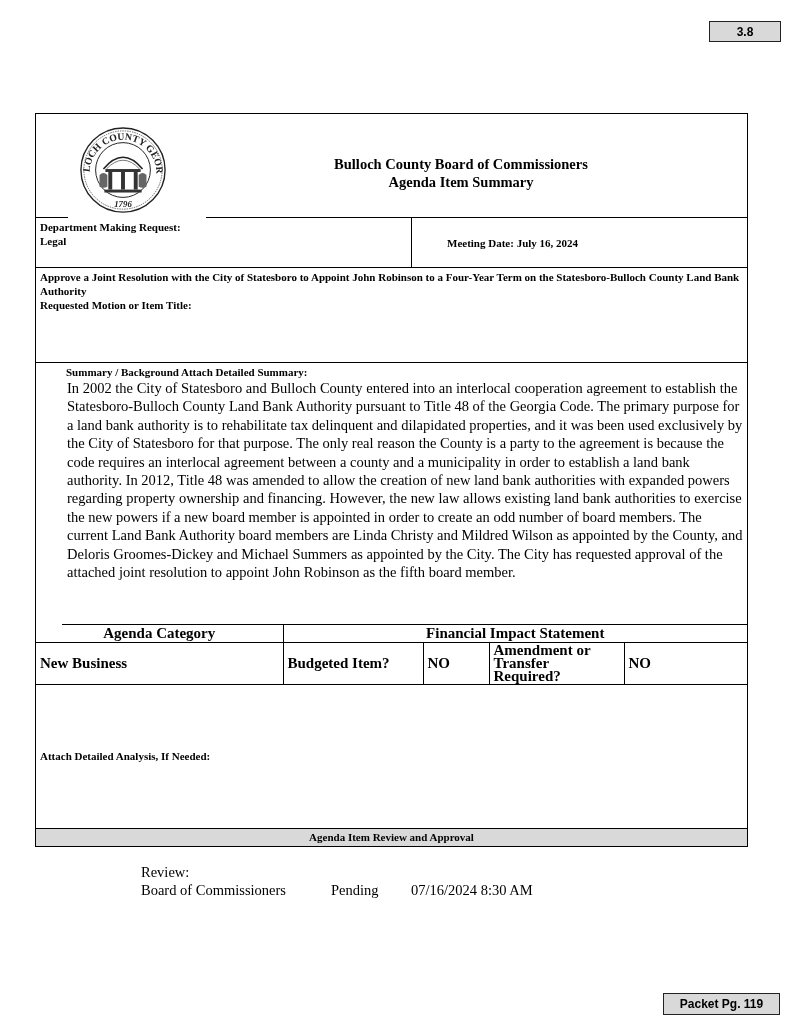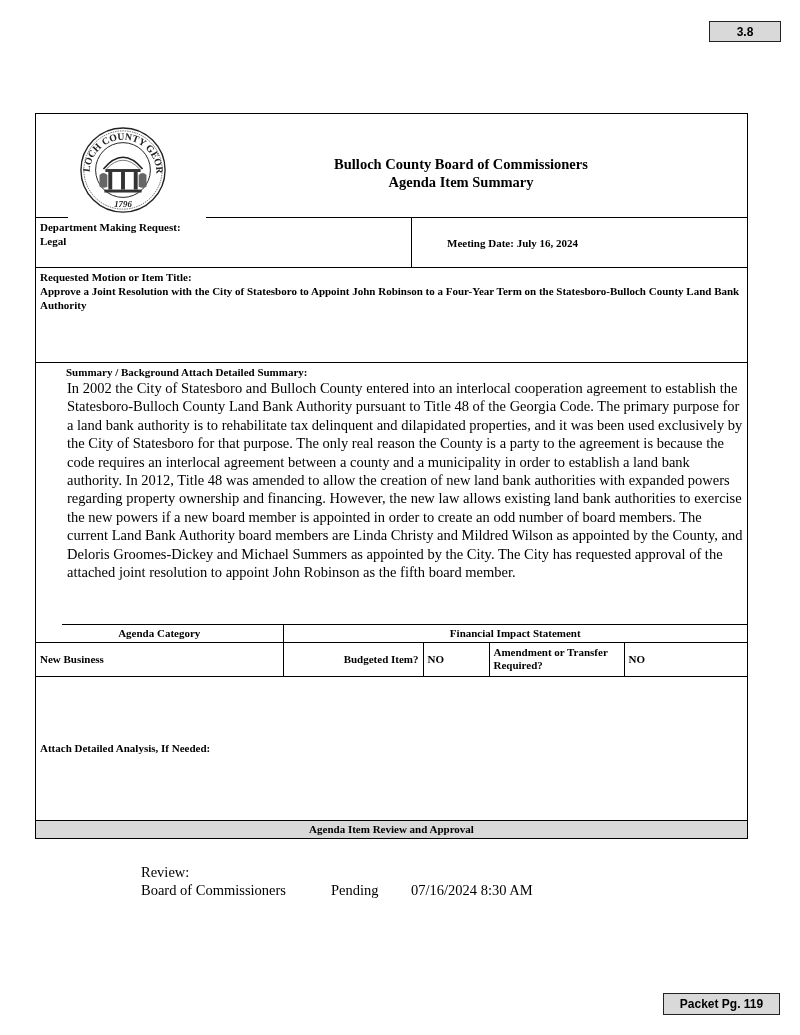--- a/index.html
+++ b/index.html
@@ -43,21 +43,21 @@
 
     .dept-row { height: 50px; gap: 31px; }
     .dept-row .left { width: 376px; border-right: 1px solid #000; }
     .dept-row .right { flex: 1; display: flex; align-items: center; }
 
     .motion-row { height: 95px; display: block; }
     .summary-row { display: block; height: 262px; margin-left: 26px; }
     .summary-body { font-size: 14.5px; line-height: 18.4px; padding: 0 4px 0 5px; }
 
     table.fin { border-collapse: collapse; width: 100%; }
-    table.fin td { border: 1px solid #000; font-weight: bold; font-size: 11px; line-height: 13px; padding: 1px 4px; }
+    table.fin td { border: 1px solid #000; font-weight: bold; font-size: 15px; line-height: 13px; padding: 1px 4px; }
     table.fin tr:first-child td { height: 17px; text-align: center; border-top: none; }
     table.fin tr:nth-child(2) td { height: 34px; }
     table.fin td:first-child { border-left: none; }
     table.fin td:last-child { border-right: none; }
 
     .analysis-row { height: 144px; display: flex; align-items: center; border-bottom: 1px solid #000; }
     .approval-bar { height: 17px; background: #d9d9d9; text-align: center; font-weight: bold; font-size: 11px; line-height: 16px; }
 
     .review {
       position: absolute; left: 93px; top: 863px;
@@ -105,38 +105,38 @@
     <div class="cell left small bold">
       <div>Department Making Request:</div>
       <div>Legal</div>
     </div>
     <div class="cell right small bold">
       <span>Meeting Date: July 16, 2024</span>
     </div>
   </div>
 
   <div class="row motion-row cell small bold">
+    <div>Approve a Joint Resolution with the City of Statesboro to Appoint John Robinson to a Four-Year Term on the Statesboro-Bulloch County Land Bank Authority</div>
     <div>Requested Motion or Item Title:</div>
-    <div>Approve a Joint Resolution with the City of Statesboro to Appoint John Robinson to a Four-Year Term on the Statesboro-Bulloch County Land Bank Authority</div>
   </div>
 
   <div class="row summary-row">
     <div class="cell small bold" style="padding-bottom:0;">Summary / Background Attach Detailed Summary:</div>
     <div class="summary-body">In 2002 the City of Statesboro and Bulloch County entered into an interlocal cooperation agreement to establish the Statesboro-Bulloch County Land Bank Authority pursuant to Title 48 of the Georgia Code.  The primary purpose for a land bank authority is to rehabilitate tax delinquent and dilapidated properties, and it was been used exclusively by the City of Statesboro for that purpose.  The only real reason the County is a party to the agreement is because the code requires an interlocal agreement between a county and a municipality in order to establish a land bank authority.  In 2012, Title 48 was amended to allow the creation of new land bank authorities with expanded powers regarding property ownership and financing.  However, the new law allows existing land bank authorities to exercise the new powers if a new board member is appointed in order to create an odd number of board members.  The current Land Bank Authority board members are Linda Christy and Mildred Wilson as appointed by the County, and Deloris Groomes-Dickey and Michael Summers as appointed by the City.  The City has requested approval of the attached joint resolution to appoint John Robinson as the fifth board member.</div>
   </div>
 
   <table class="fin">
     <tbody>
         <tr>
       <td style="width:247px;">Agenda Category</td>
       <td colspan="4">Financial Impact Statement</td>
     </tr>
     <tr>
       <td style="">New Business</td>
-      <td style="width:140px;text-align:right;">Budgeted Item?</td>
+      <td style="width:140px;">Budgeted Item?</td>
       <td style="width:66px;">NO</td>
       <td style="width:135px;">Amendment or Transfer Required?</td>
       <td>NO</td>
     </tr>
   </tbody>
     </table>
 
   <div class="analysis-row cell small bold">
     <span>Attach Detailed Analysis, If Needed:</span>
   </div>

